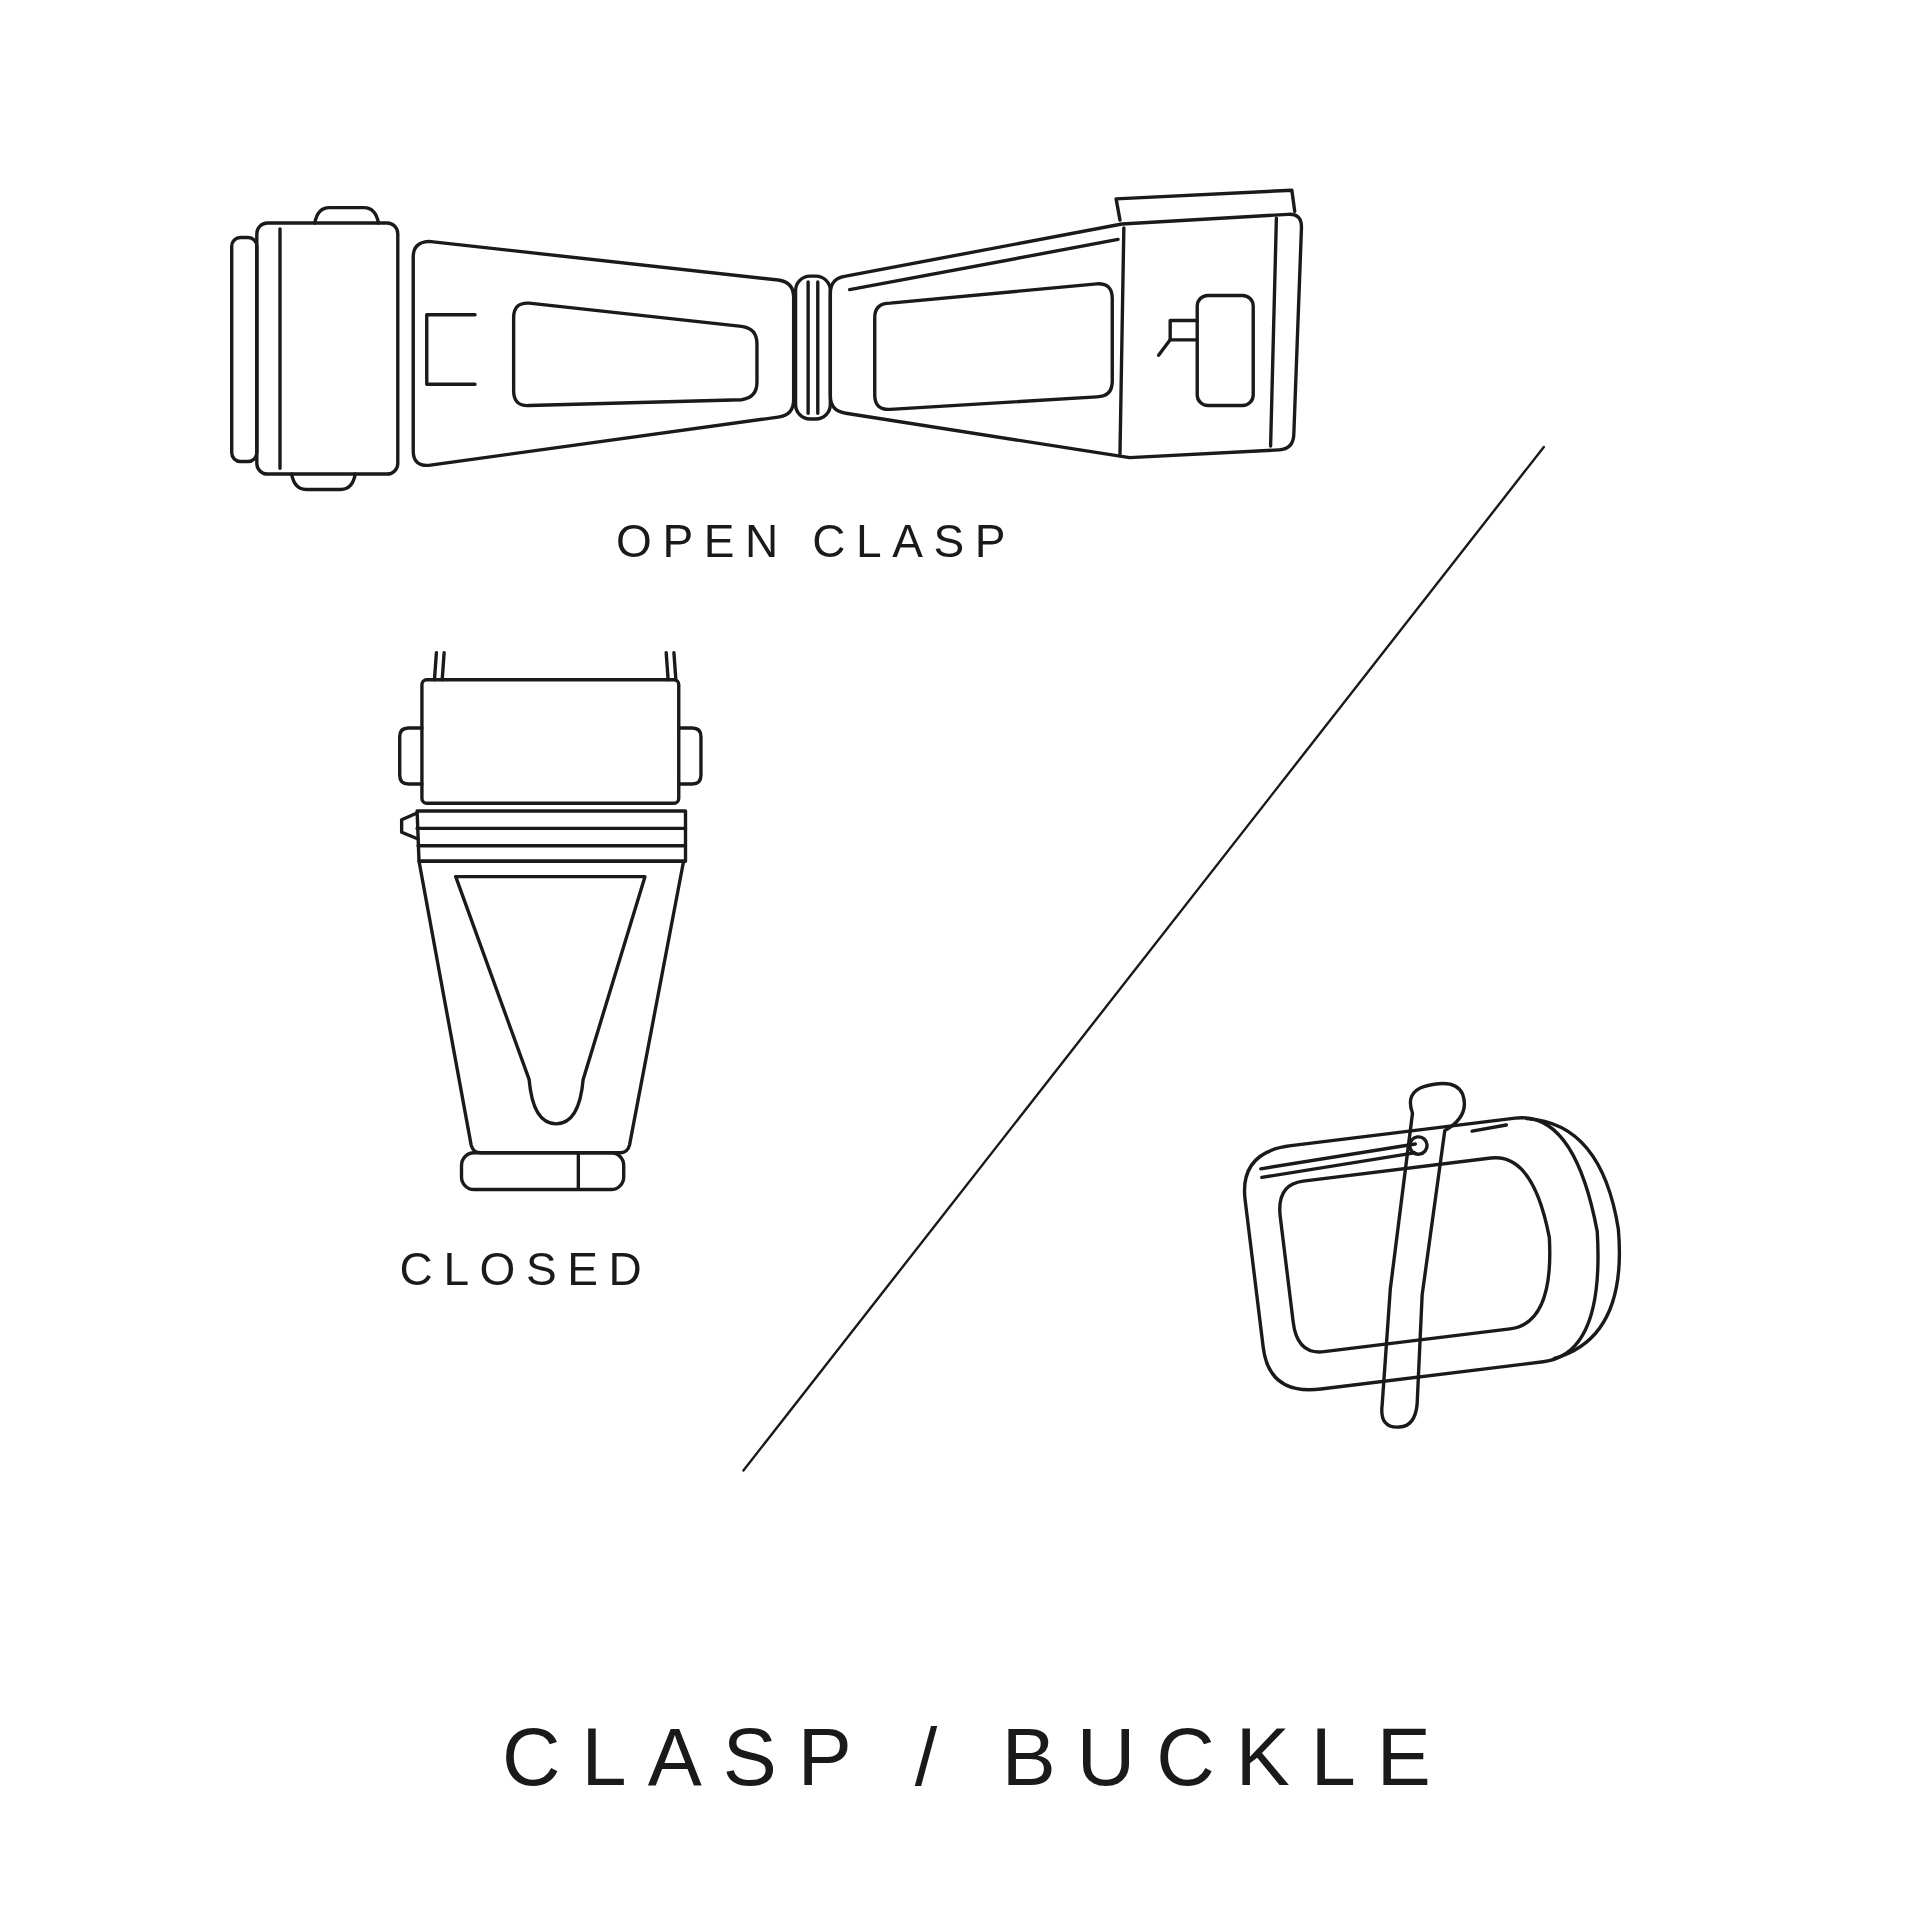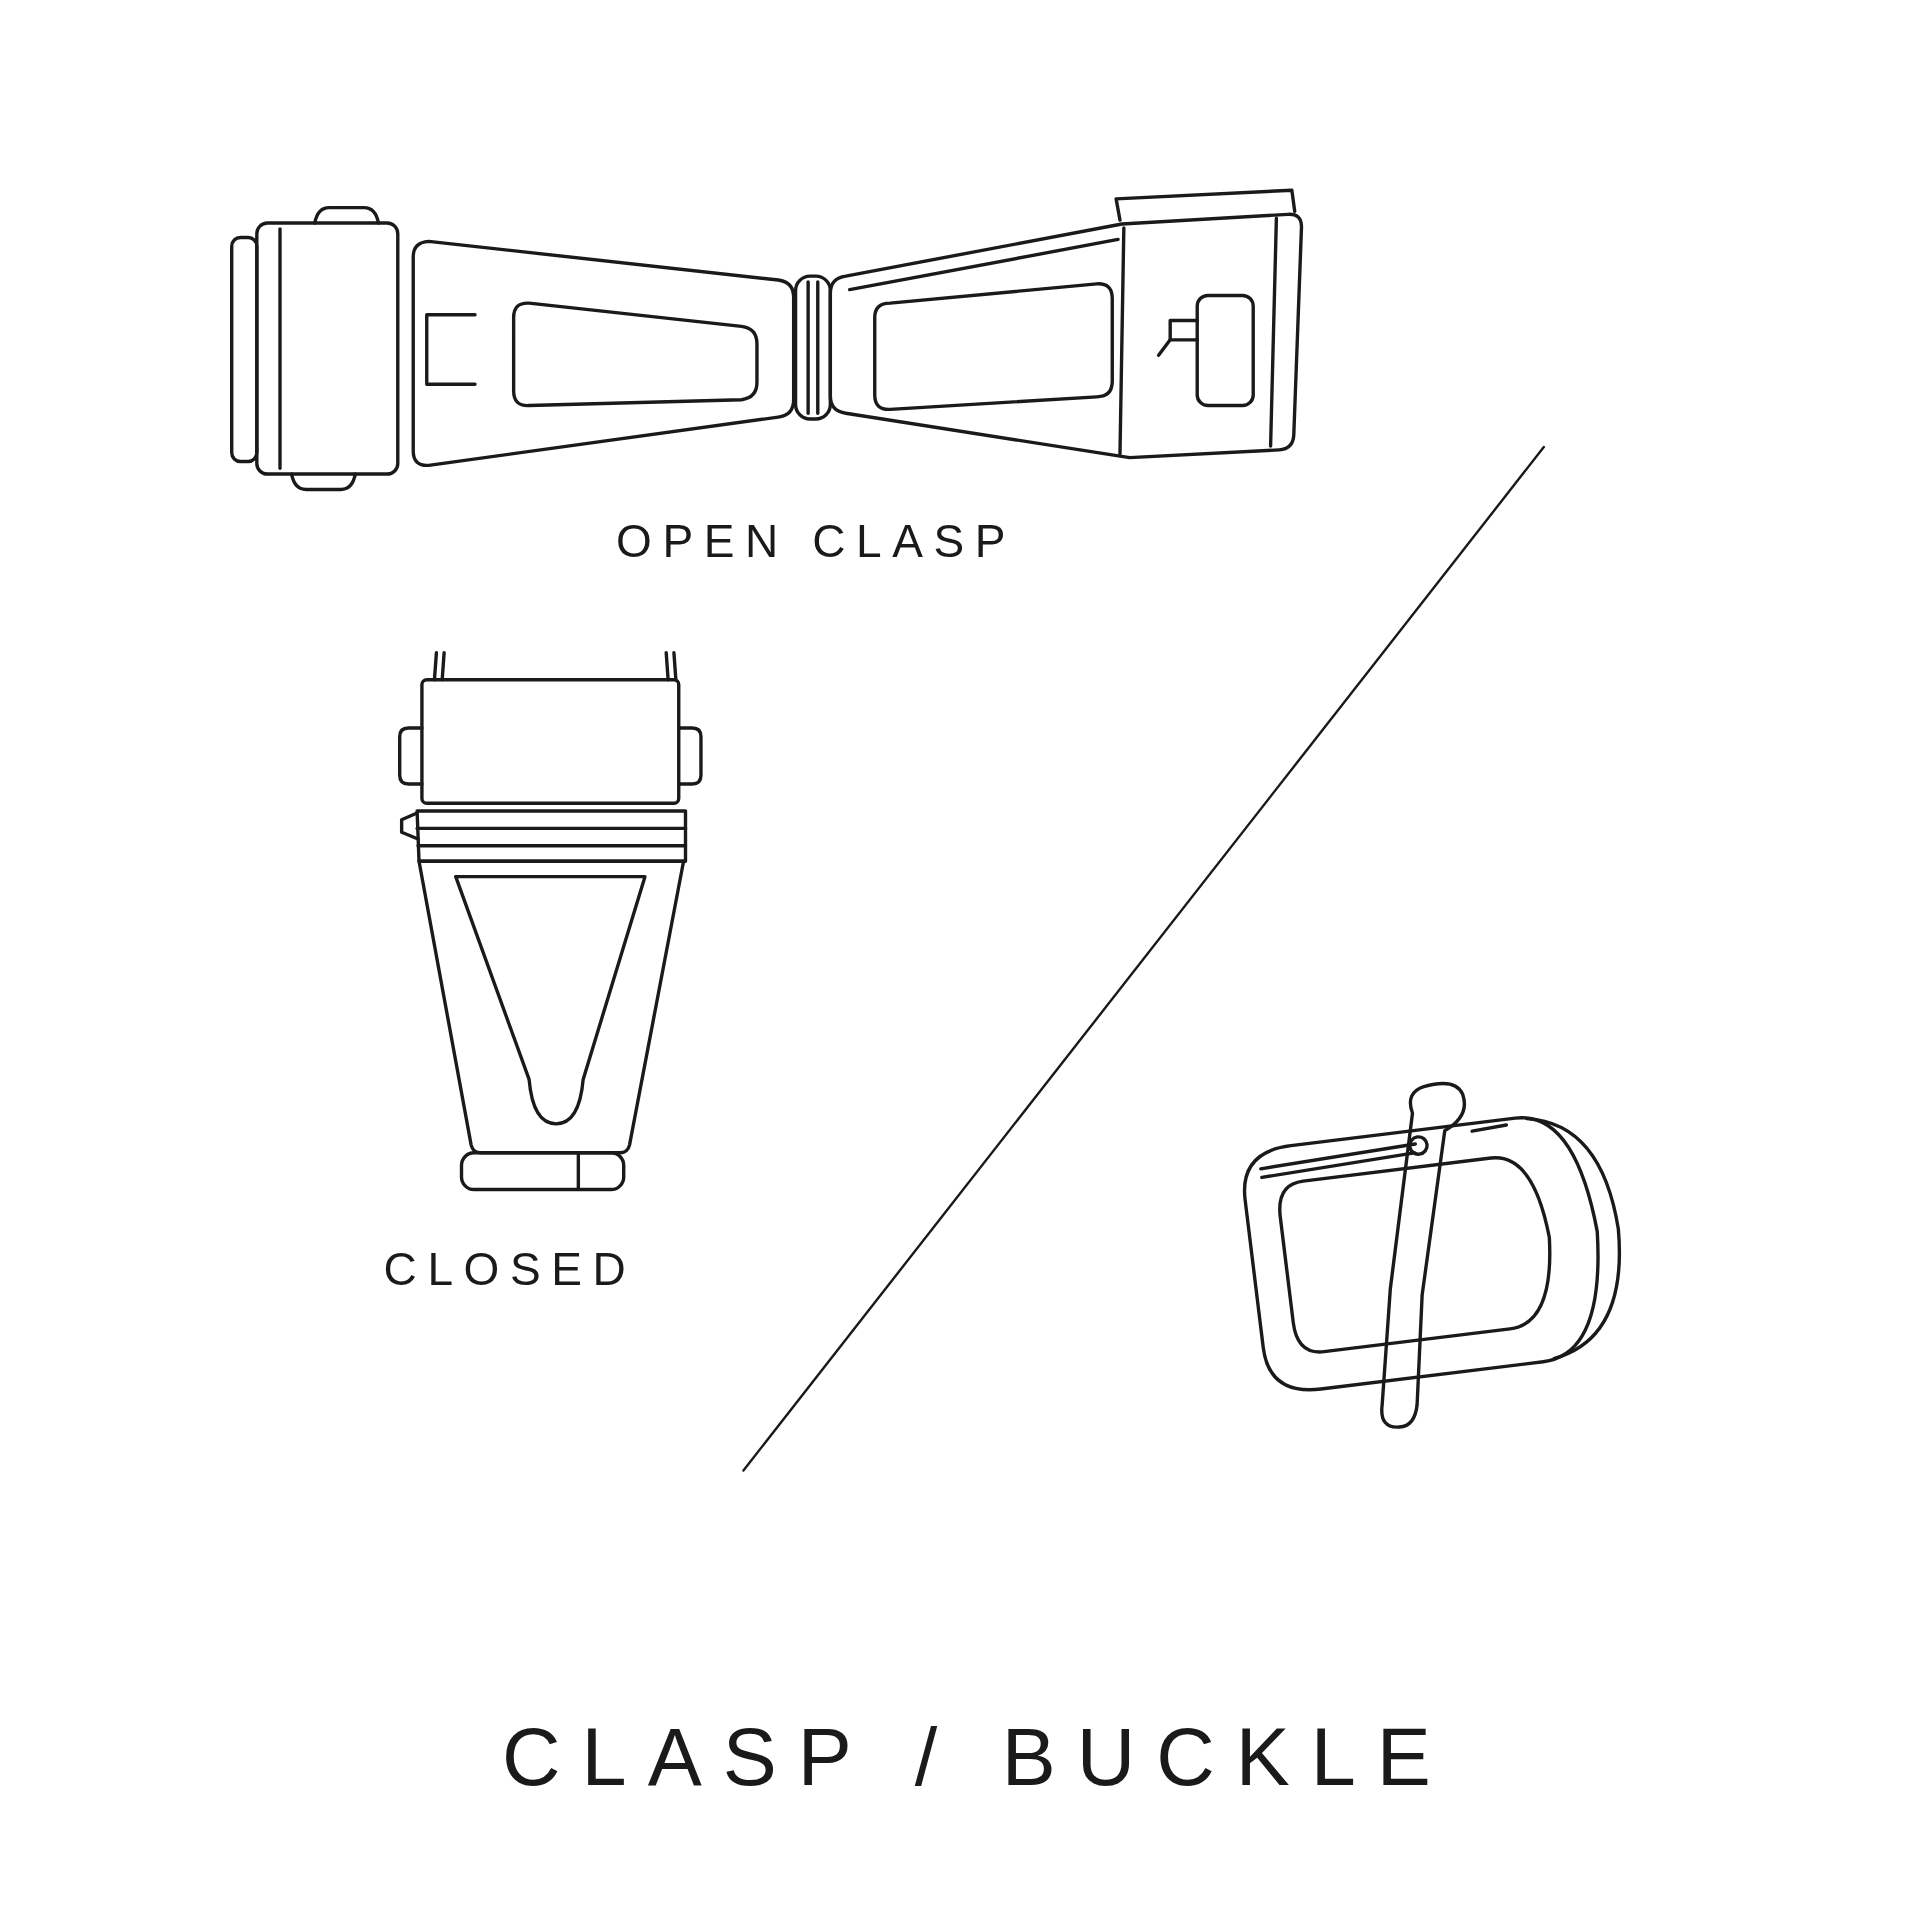--- a/index.html
+++ b/index.html
@@ -112,17 +112,17 @@
       <line x1="1318" y1="1190" x2="1480" y2="1184"></line>
       <line x1="1318" y1="1199" x2="1478" y2="1193"></line>
       <line x1="1540" y1="1178" x2="1576" y2="1176"></line>
       <circle cx="1483" cy="1186" r="9"></circle>
       <path d="M1496 1126 Q1476 1130 1481 1152 L1436 1330 L1413 1448 Q1407 1472 1428 1473 Q1444 1474 1449 1452 L1468 1340 L1512 1174 Q1540 1162 1535 1139 Q1530 1121 1496 1126 Z"></path>
     </g>
   </svg>
 
   <div class="label" style="left:816px; top:514px;">OPEN CLASP</div>
 
-  <div class="label" style="left:510px; top:1242px;text-align:center;">CLOSED</div>
+  <div class="label" style="left:526px; top:1242px;text-align:center;">CLOSED</div>
 
   <div class="title" style="left:977px; top:1711px;">CLASP / BUCKLE</div>
 </div>
 
 
 </body></html>

